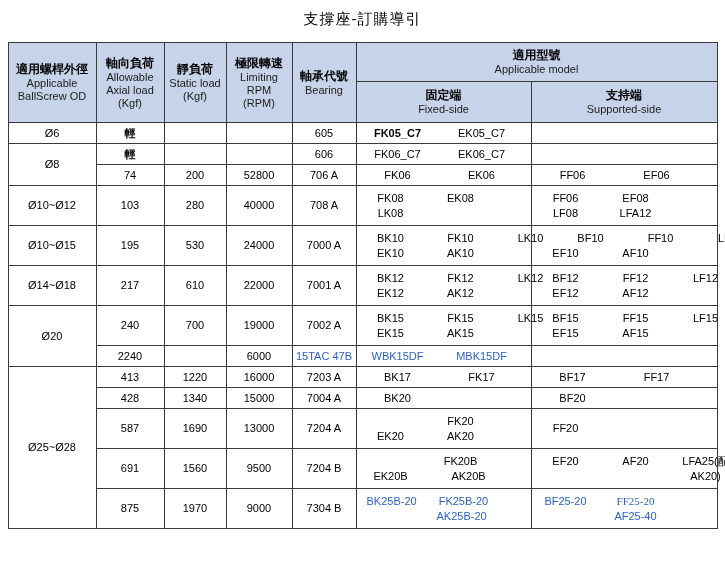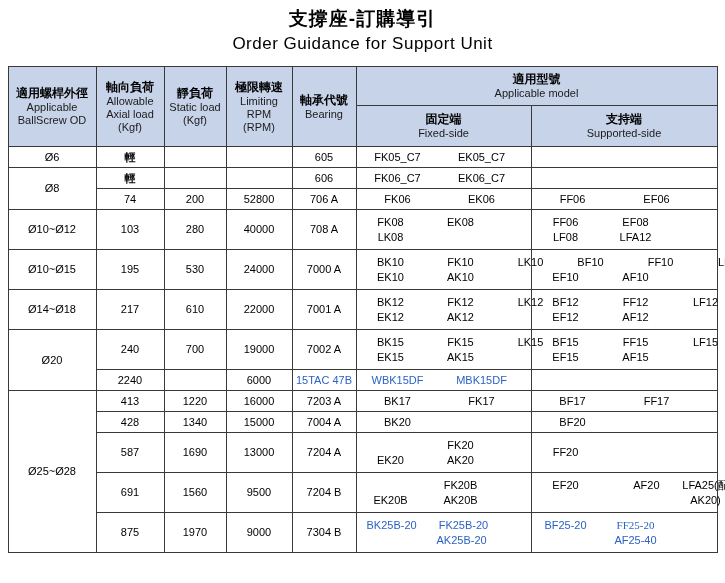--- a/index.html
+++ b/index.html
@@ -4,21 +4,21 @@
 <style>
   html,body{margin:0;padding:0;}
   body{
     width:725px;height:583px;background:#ffffff;
     font-family:"Liberation Sans", sans-serif;
     color:#000;
     overflow:hidden;
   }
   .page{position:relative;width:725px;height:583px;}
   .titles{text-align:center;padding-top:6px;}
-  .title-cn{font-size:19px;font-weight:bold;letter-spacing:1px;line-height:26px;}
+  .title-cn{font-size:15px;font-weight:normal;letter-spacing:1px;line-height:26px;}
   .title-en{font-size:17px;line-height:24px;letter-spacing:0.5px;}
   table.grid{
     border-collapse:collapse;
     width:709px;
     margin:10px auto 0 auto;
     table-layout:fixed;
   }
   table.grid td, table.grid th{
     border:1px solid #3a3a3a;
     padding:0;
@@ -43,21 +43,20 @@
   .fixed-cell{text-align:left;padding-left:10px;}
   .supp-cell{text-align:left;padding-left:10px;}
 </style>
 </head>
 <body>
 
 <div class="page">
 
   <div class="titles">
     <div class="title-cn">支撐座-訂購導引</div>
-    <div class="title-en">Order Guidance for Support Unit</div>
   </div>
 
   <table class="grid">
     <colgroup>
       <col style="width:88px">
       <col style="width:68px">
       <col style="width:62px">
       <col style="width:66px">
       <col style="width:64px">
       <col style="width:175px">
@@ -110,21 +109,21 @@
     <tbody id="tbody">
         <tr>
           <td>Ø6</td>
           <td class="bold">輕</td>
           <td></td>
           <td></td>
           <td>605</td>
           <td class="fixed-cell">
             <div class="stack">
               <div class="ln model-row">
-                <span style="display: inline-block; min-width: 62px;">FK05_C7</span>
+                <span style="display: inline-block; min-width: 62px; font-weight: bold;">FK05_C7</span>
                 <span style="display: inline-block; min-width: 62px;">EK05_C7</span>
               </div>
             </div>
           </td>
           <td class="supp-cell">
             <div class="stack"></div>
           </td>
         </tr>
         <tr>
           <td rowspan="2">Ø8</td>
@@ -398,29 +397,29 @@
           <td>9500</td>
           <td>7204 B</td>
           <td class="fixed-cell">
             <div class="stack">
               <div class="ln model-row">
                 <span style="display: inline-block; min-width: 48px;"></span>
                 <span style="display: inline-block; min-width: 48px;">FK20B</span>
               </div>
               <div class="ln model-row">
                 <span style="display: inline-block; min-width: 48px;">EK20B</span>
-                <span style="display: inline-block; min-width: 48px;">AK20B</span>
+                <span style="display: inline-block; min-width: 48px; margin-left: 8px;">AK20B</span>
               </div>
             </div>
           </td>
           <td class="supp-cell">
             <div class="stack">
               <div class="ln model-row">
                 <span style="display: inline-block; min-width: 48px;">EF20</span>
-                <span style="display: inline-block; min-width: 48px; text-align: right;">AF20</span>
+                <span style="display: inline-block; min-width: 48px;">AF20</span>
                 <span style="display: inline-block; min-width: 48px;">LFA25(配AK20)</span>
               </div>
               <div class="ln model-row">
                 <span style="display: inline-block; min-width: 48px;"></span>
                 <span style="display: inline-block; min-width: 48px;"></span>
                 <span style="display: inline-block; min-width: 48px;"></span>
               </div>
             </div>
           </td>
         </tr>

